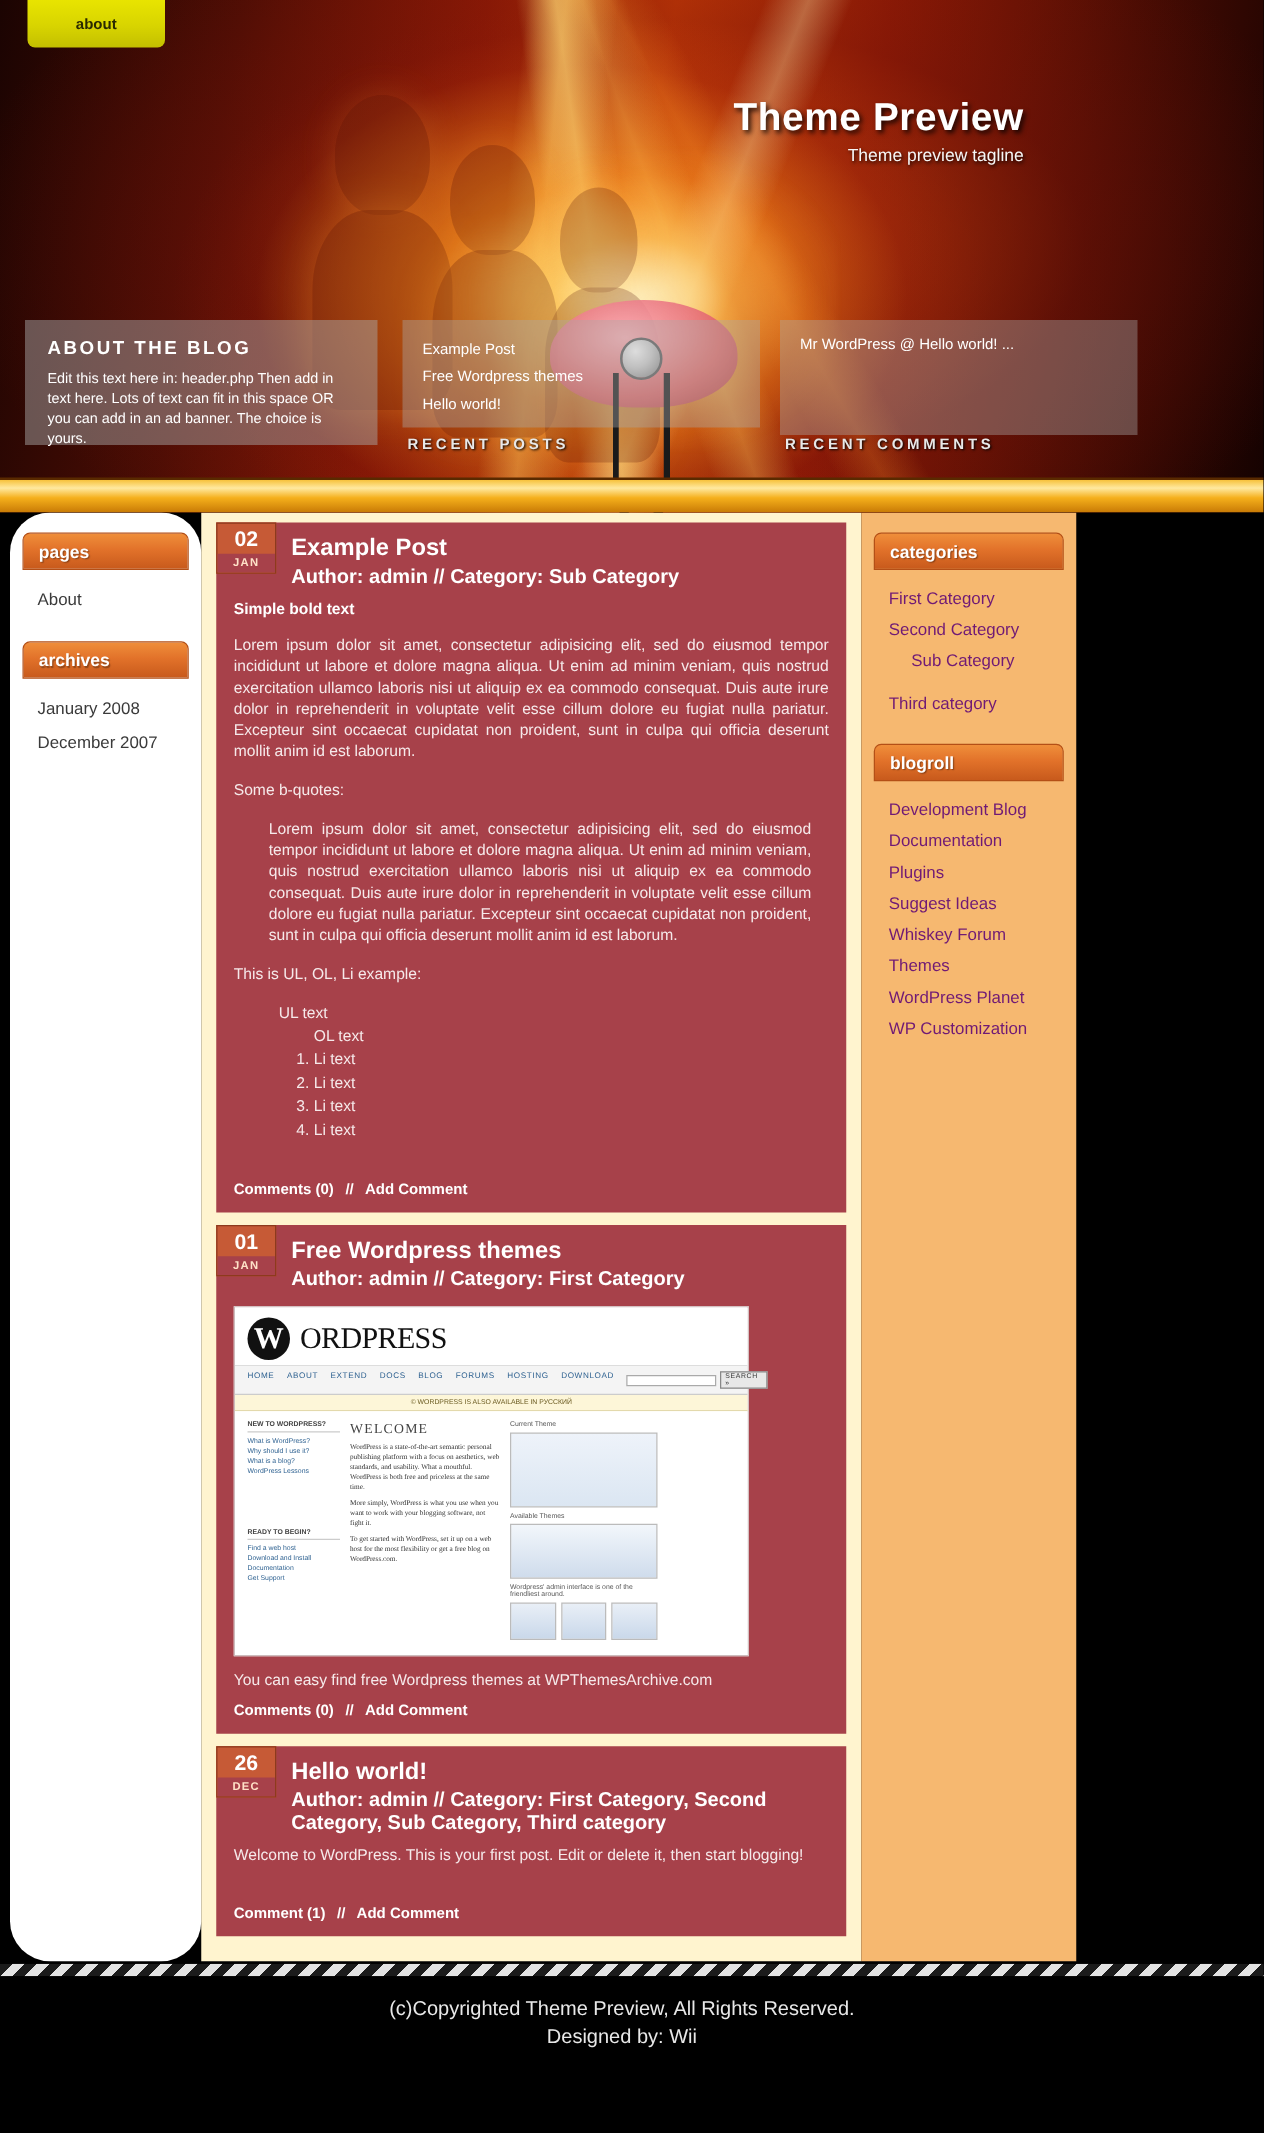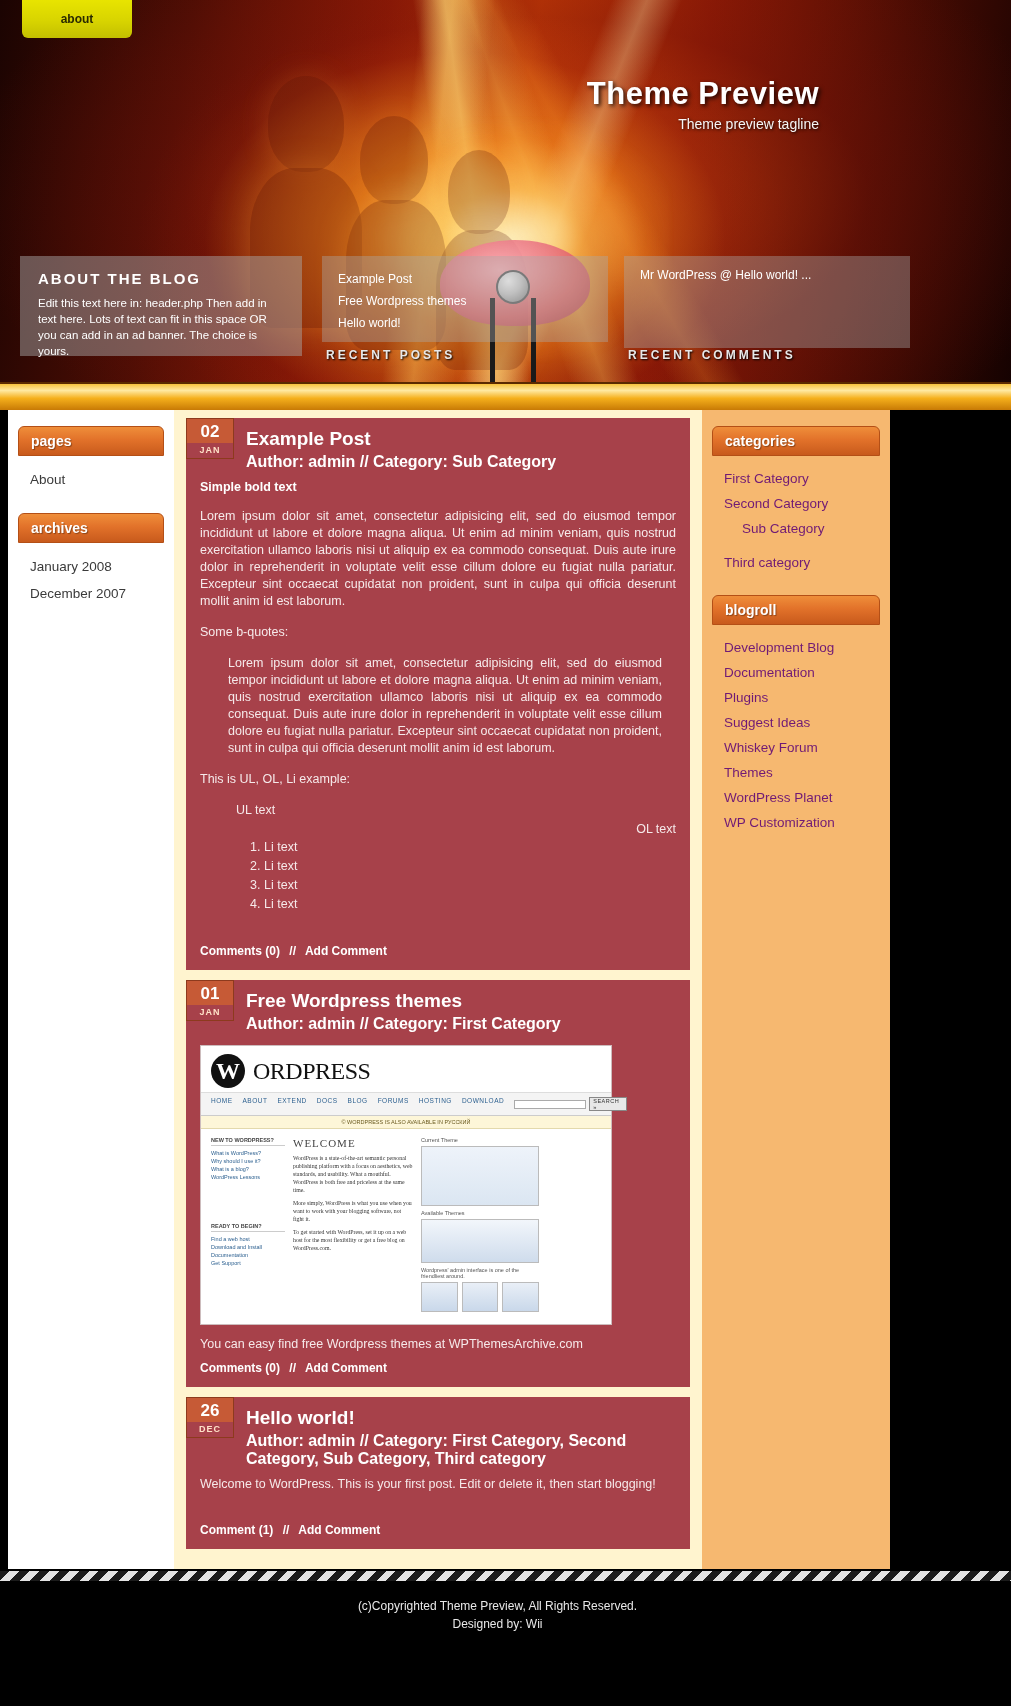--- a/index.html
+++ b/index.html
@@ -114,23 +114,23 @@
   .hlabel.rc { left:628px; top:348px; }
 
   .gold-bar {
     position:absolute; left:0; bottom:0; width:1011px; height:28px;
     background:linear-gradient(180deg,#f7c23c 0%, #ffe9a0 25%, #f5b01c 55%, #c87a05 100%);
     border-top:2px solid #5a2a00;
   }
 
   
   .content { display:flex; width:1011px; background:#000; padding:0 8px 0 8px; }
-  .col-left { width:166px; background:#fff; color:#333; padding:10px 0 30px 0; min-height:1060px; }
+  .col-left { width:153px; background:#fff; color:#333; padding:10px 0 30px 0; min-height:1060px;border-radius:32px; }
   .col-mid  { width:528px; background:#fff4cf; padding:8px 0 10px 0; }
-  .col-right{ width:188px; background:#f6b870; padding:10px 0 30px 0; min-height:1060px; }
+  .col-right{ width:172px; background:#f6b870; padding:10px 0 30px 0; min-height:1060px; }
 
   .widget-title {
     margin:6px 10px 10px 10px;
     background:linear-gradient(180deg,#ef8e3a 0%, #e2722a 45%, #c85a1c 100%);
     border:1px solid #b44f16;
     border-radius:6px 6px 0 0;
     color:#ffffff; font-weight:bold; font-size:14px;
     padding:6px 12px;
     text-shadow:1px 1px 1px rgba(0,0,0,0.35);
   }
@@ -159,21 +159,21 @@
   .datebox .m { display:block; font-size:9px; font-weight:bold; color:#ffe2c8; background:#a7414a; padding:2px 0 3px 0; letter-spacing:1px; }
   .post-title { margin:0; font-size:19px; font-weight:bold; color:#ffffff; }
   .post-meta { margin:3px 0 0 0; font-size:16px; font-weight:bold; color:#ffffff; }
   .post-body { padding:0 14px 6px 14px; font-size:12.5px; line-height:17px; color:#f6e9ea; }
   .post-body p { margin:0 0 14px 0; text-align:justify; }
   .post-body .bold { font-weight:bold; color:#ffffff; margin-bottom:12px; }
   .post-body blockquote { margin:0 14px 14px 28px; text-align:justify; }
   .post-body ul { list-style:none; margin:0 0 2px 0; padding:0 0 0 36px; }
   .post-body ol { margin:0 0 14px 0; padding:0 0 0 64px; }
   .post-body ol li { padding:1px 0; }
-  .post-body .ol-label { padding-left:36px;text-align:right; }
+  .post-body .ol-label { padding-left:36px; }
   .post-foot {
     padding:10px 14px 12px 14px; font-size:12px; font-weight:bold; color:#ffffff;
   }
   .post-foot a { color:#ffffff; text-decoration:none;text-align:center; }
   .sep { color:#ffffff; padding:0 6px; }
 
   
   .shot { width:412px; margin:4px 0 12px 0; background:#fff; border:1px solid #cdbcbd; }
   .shot .wp-top { background:#fff; padding:8px 10px 4px 10px; border-bottom:1px solid #ddd; }
   .shot .wp-logo { display:flex; align-items:center; gap:8px; }
@@ -206,21 +206,21 @@
   .shot .thumbrow div { flex:1; border:1px solid #bbb; height:30px; background:linear-gradient(180deg,#e9eff7,#c9d8ea); }
   .shot-caption { font-size:12.5px; color:#f6e9ea; padding:0 14px 0 14px; }
 
   
   .stripe {
     height:14px; width:1011px;
     background:repeating-linear-gradient(135deg,#1b1b1b 0 7px,#e3e3e3 7px 14px);
     border-top:2px solid #000; border-bottom:2px solid #000;
   }
   .footer { background:#000; text-align:center; padding:16px 0 22px 0; }
-  .footer p { margin:0 16px 4px 0; font-size:12px; color:#e8e8e8; }
+  .footer p { margin:0 16px 4px 0; font-size:16px; color:#e8e8e8; }
 </style>
 </head>
 <body>
 
 <div class="page">
 
   <div class="header">
     <div class="rays"></div>
     <div class="glow-core"></div>
 

